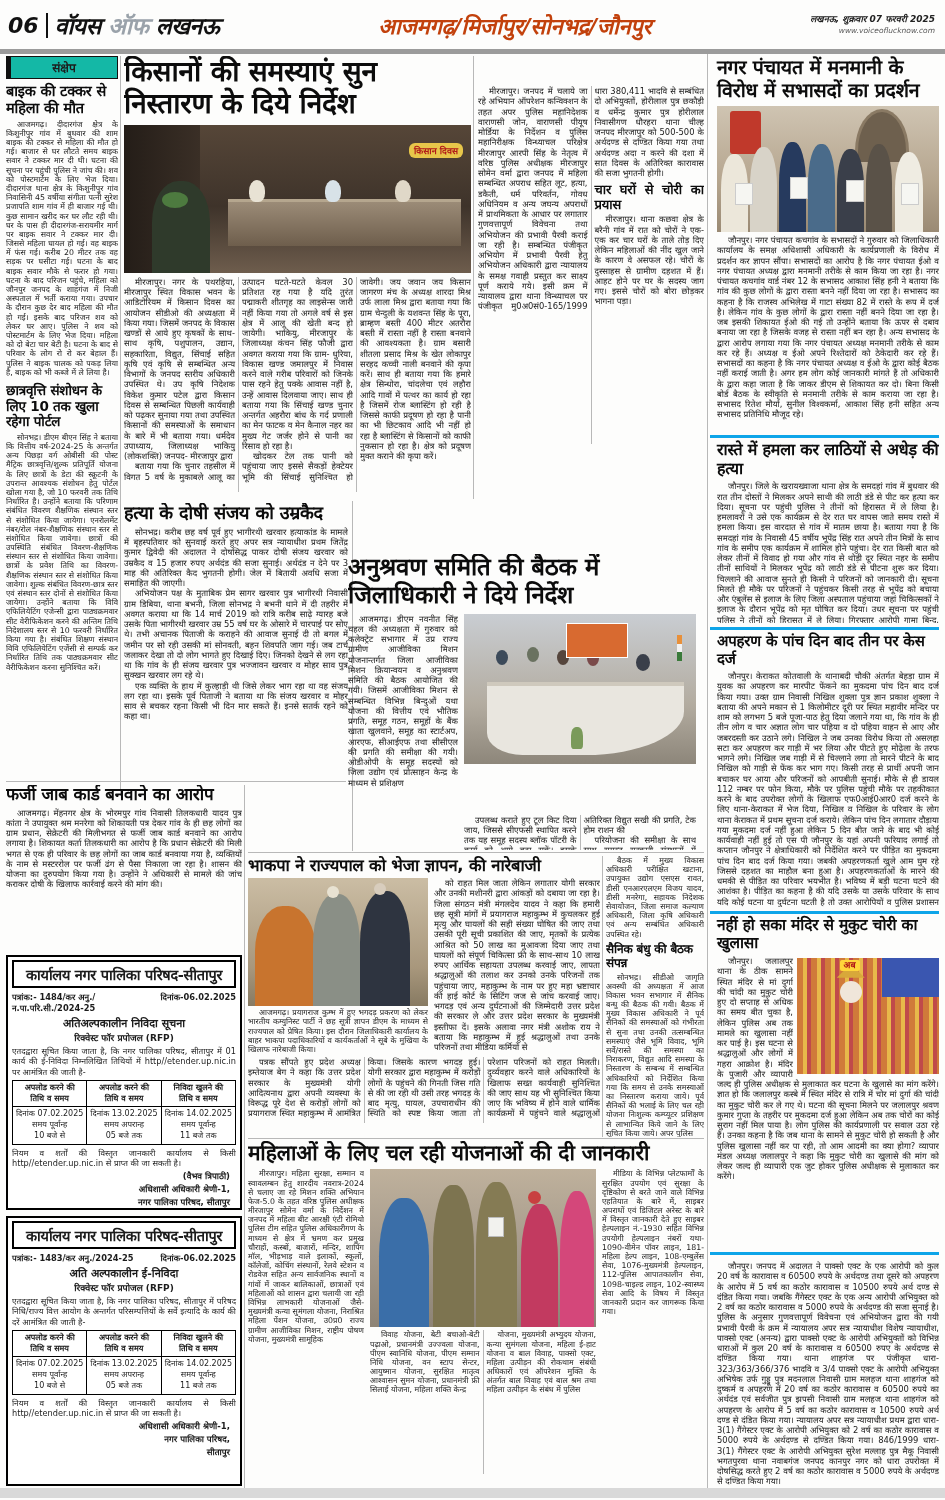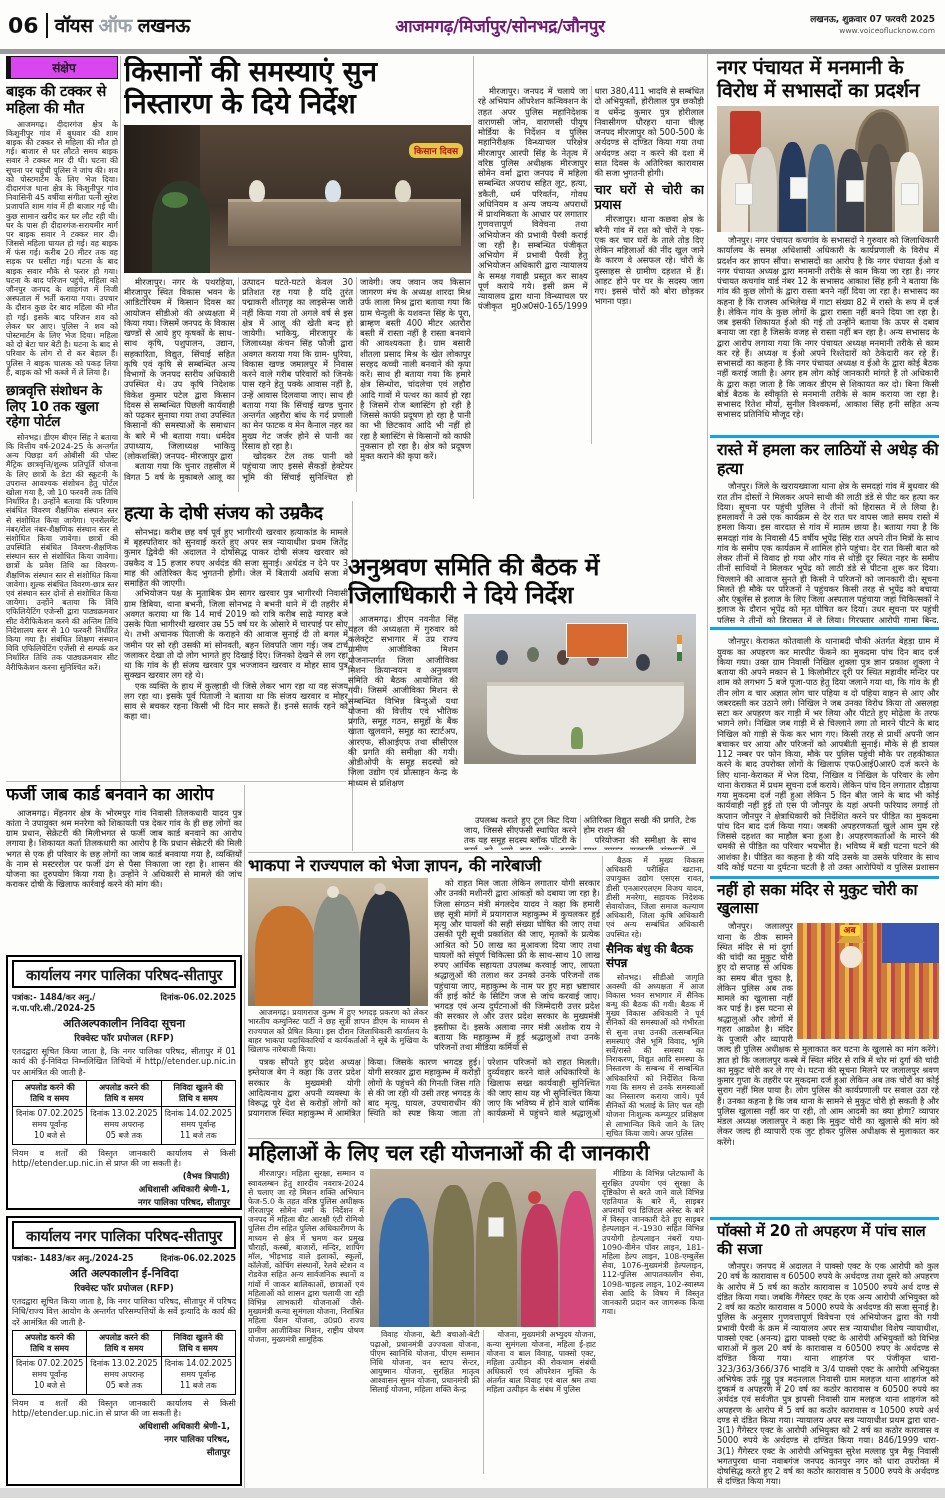--- a/index.html
+++ b/index.html
@@ -1,42 +1,42 @@
 <!DOCTYPE html>
 <html lang="hi"><head>
 <meta charset="utf-8">
 <style>
   html,body{margin:0;padding:0;background:#fff;}
   body{font-family:"DejaVu Sans","Liberation Sans",sans-serif;color:#1c1c1c;}
   .page{position:relative;width:945px;height:1500px;background:#fdfdfc;overflow:hidden;}
   
-  .hdr{display:flex;align-items:center;justify-content:space-between;height:48px;padding:2px 10px 0 8px;box-sizing:border-box;}
+  .hdr{display:flex;align-items:center;justify-content:space-between;height:48px;padding:2px 10px 0 8px;box-sizing:border-box;font-style:italic;}
   .hdr-left{display:flex;align-items:center;gap:7px;}
   .pageno{font-size:22px;font-weight:bold;border-right:2.5px solid #111;padding-right:7px;color:#111;}
-  .masthead{font-size:19px;font-weight:bold;color:#111;letter-spacing:-0.5px;}
+  .masthead{font-size:23px;font-weight:bold;color:#111;letter-spacing:-0.5px;}
   .masthead .mid{color:#9aa2aa;}
-  .region{font-size:17px;font-weight:bold;color:#701a75;letter-spacing:-0.3px;}
+  .region{font-size:22px;font-weight:bold;color:#c2410c;letter-spacing:-0.3px;}
   .dateblock{text-align:right;line-height:1.3;}
   .dateline{font-size:9px;font-weight:bold;color:#222;}
   .website{font-size:7.5px;color:#555;}
   .hdr-rule{height:5px;background:#9b9b9b;margin:1px 0 0 0;}
   
   .content{position:relative;width:945px;height:1444px;}
   .abs{position:absolute;box-sizing:border-box;}
   .headline{font-weight:bold;color:#0c0c0c;line-height:1.16;letter-spacing:-0.2px;}
   .body{font-size:8.4px;line-height:1.22;text-align:justify;color:#1b1b1b;overflow:hidden;}
   .body p{margin:0;text-indent:11px;}
   .small{font-size:7.8px;line-height:1.18;}
   .cols2{column-count:2;column-gap:7px;column-rule:1px solid #b8b8b8;}
   .cols3{column-count:3;column-gap:7px;column-rule:1px solid #b8b8b8;}
   .vline{position:absolute;width:1px;background:#b8b8b8;}
   .hline{position:absolute;height:1px;background:#b8b8b8;}
   .photo{position:relative;overflow:hidden;background:#8a8378;}
   
-  .sank{border:1.5px solid #111;border-left:5px solid #111;font-weight:bold;font-size:12px;text-align:center;padding:2px 6px;margin-bottom:4px;background:#d946ef;}
+  .sank{border:1.5px solid #111;border-left:5px solid #111;font-weight:bold;font-size:12px;text-align:center;padding:2px 6px;margin-bottom:4px;background:#14b8a6;}
   
   .notice{border:2px solid #000;padding:3px 4px;background:#fff;box-sizing:border-box;}
   .n-org{border:2px solid #000;font-weight:bold;font-size:14.5px;text-align:center;padding:2px 0;letter-spacing:-0.3px;}
   .n-ref{display:flex;justify-content:space-between;font-size:8.3px;font-weight:bold;margin-top:3px;}
   .n-title{text-align:center;font-weight:bold;font-size:11px;margin-top:2px;}
   .n-sub{text-align:center;font-weight:bold;font-size:9px;margin-top:1px;}
   .n-intro{font-size:8.2px;line-height:1.25;text-align:justify;margin-top:2px;}
   table.n-tab{width:100%;border-collapse:collapse;margin-top:3px;}
   .n-tab th,.n-tab td{border:1px solid #000;font-size:8px;text-align:center;padding:2px 1px;white-space:pre-line;line-height:1.35;}
   .n-note{font-size:8.2px;line-height:1.25;text-align:justify;margin-top:3px;}
@@ -326,20 +326,21 @@
       </div>
 
       <div class="rart">
         <div class="headline" style="font-size:16px;">रास्ते में हमला कर लाठियों से अधेड़ की हत्या</div>
         <div class="body" style="height:142px;margin-top:3px;">
           <p>जौनपुर। जिले के खरायख्वाजा थाना क्षेत्र के समदहां गांव में बुधवार की रात तीन दोस्तों ने मिलकर अपने साथी की लाठी डंडे से पीट कर हत्या कर दिया। सूचना पर पहुंची पुलिस ने तीनों को हिरासत में ले लिया है। हमलावरों ने उसे एक कार्यक्रम से देर रात घर वापस जाते समय रास्ते में हमला किया। इस वारदात से गांव में मातम छाया है। बताया गया है कि समदहां गांव के निवासी 45 वर्षीय भूपेंद्र सिंह रात अपने तीन मित्रों के साथ गांव के समीप एक कार्यक्रम में शामिल होने पहुंचा। देर रात किसी बात को लेकर तीनों में विवाद हो गया और गांव से थोड़ी दूर स्थित नहर के समीप तीनों साथियों ने मिलकर भूपेंद्र को लाठी डंडे से पीटना शुरू कर दिया। चिल्लाने की आवाज सुनते ही किसी ने परिजनों को जानकारी दी। सूचना मिलते ही मौके पर परिजनों ने पहुंचकर किसी तरह से भूपेंद्र को बचाया और एंबुलेंस से इलाज के लिए जिला अस्पताल पहुंचाया जहां चिकित्सकों ने इलाज के दौरान भूपेंद्र को मृत घोषित कर दिया। उधर सूचना पर पहुंची पुलिस ने तीनों को हिरासत में ले लिया। गिरफ्तार आरोपी गामा बिन्द, अमित बिन्द एवं एक अन्य है।</p>
         </div>
       </div>
 
       <div class="rart">
+        <div class="headline" style="font-size:15px;">अपहरण के पांच दिन बाद तीन पर केस दर्ज</div>
         <div class="body" style="height:236px;margin-top:3px;">
           <p>जौनपुर। केराकत कोतवाली के थानाबदी चौकी अंतर्गत बेहड़ा ग्राम में युवक का अपहरण कर मारपीट फेंकने का मुकदमा पांच दिन बाद दर्ज किया गया। उक्त ग्राम निवासी निखिल शुक्ला पुत्र ज्ञान प्रकाश शुक्ला ने बताया की अपने मकान से 1 किलोमीटर दूरी पर स्थित महावीर मन्दिर पर शाम को लगभग 5 बजे पूजा-पाठ हेतु दिया जलाने गया था, कि गांव के ही तीन लोग व चार अज्ञात लोग चार पहिया व दो पहिया वाहन से आए और जबरदस्ती कर उठाने लगे। निखिल ने जब उनका विरोध किया तो असलहा सटा कर अपहरण कर गाड़ी में भर लिया और पीटते हुए मोढ़ेला के तरफ भागने लगे। निखिल जब गाड़ी में से चिल्लाने लगा तो मारने पीटने के बाद निखिल को गाड़ी से फेंक कर भाग गए। किसी तरह से प्रार्थी अपनी जान बचाकर घर आया और परिजनों को आपबीती सुनाई। मौके से ही डायल 112 नम्बर पर फोन किया, मौके पर पुलिस पहुंची मौके पर तहकीकात करने के बाद उपरोक्त लोगों के खिलाफ एफ0आई0आर0 दर्ज करने के लिए थाना-केराकत में भेज दिया, निखिल व निखिल के परिवार के लोग थाना केराकत में प्रथम सूचना दर्ज कराये। लेकिन पांच दिन लगातार दौड़ाया गया मुकदमा दर्ज नहीं हुआ लेकिन 5 दिन बीत जाने के बाद भी कोई कार्यवाही नहीं हुई तो एस पी जौनपुर के यहां अपनी फरियाद लगाई तो कप्तान जौनपुर ने क्षेत्राधिकारी को निर्देशित करने पर पीड़ित का मुकदमा पांच दिन बाद दर्ज किया गया। जबकी अपहरणकर्ता खुले आम घुम रहे जिससे दहशत का माहौल बना हुआ है। अपहरणकर्ताओं के मारने की धमकी से पीड़ित का परिवार भयभीत है। भविष्य में बड़ी घटना घटने की आशंका है। पीड़ित का कहना है की यदि उसके या उसके परिवार के साथ यदि कोई घटना या दुर्घटना घटती है तो उक्त आरोपियों व पुलिस प्रशासन की होगी।</p>
         </div>
       </div>
 
       <div class="rart">
         <div class="headline" style="font-size:15.5px;">नहीं हो सका मंदिर से मुकुट चोरी का खुलासा</div>
         <div class="body" style="height:292px;margin-top:3px;">
           <div class="photo" style="float:right;width:142px;height:116px;margin:2px 0 2px 4px;display:flex;">
             <div style="flex:1;position:relative;background:repeating-linear-gradient(90deg,#d07a3a 0 6px,#e8b84a 6px 10px,#c04a4a 10px 14px);">
@@ -347,21 +348,20 @@
               <div style="position:absolute;left:30%;top:20%;width:22px;height:22px;border-radius:50%;background:#f0e6da;"></div>
               <div style="position:absolute;left:28%;top:5%;width:28px;height:14px;background:#d8a83a;clip-path:polygon(0 100%,50% 0,100% 100%);"></div>
               <div class="lbl" style="left:30%;top:2px;">अब</div>
             </div>
           </div>
           <p>जौनपुर। जलालपुर थाना के ठीक सामने स्थित मंदिर से मां दुर्गा की चांदी का मुकुट चोरी हुए दो सप्ताह से अधिक का समय बीत चुका है, लेकिन पुलिस अब तक मामले का खुलासा नहीं कर पाई है। इस घटना से श्रद्धालुओं और लोगों में गहरा आक्रोश है। मंदिर के पुजारी और व्यापारी जल्द ही पुलिस अधीक्षक से मुलाकात कर घटना के खुलासे का मांग करेंगे। ज्ञात हो कि जलालपुर कस्बे में स्थित मंदिर से रात्रि में चोर मां दुर्गा की चांदी का मुकुट चोरी कर ले गए थे। घटना की सूचना मिलने पर जलालपुर श्रवण कुमार गुप्ता के तहरीर पर मुकदमा दर्ज हुआ लेकिन अब तक चोरों का कोई सुराग नहीं मिल पाया है। लोग पुलिस की कार्यप्रणाली पर सवाल उठा रहे हैं। उनका कहना है कि जब थाना के सामने से मुकुट चोरी हो सकती है और पुलिस खुलासा नहीं कर पा रही, तो आम आदमी का क्या होगा? व्यापार मंडल अध्यक्ष जलालपुर ने कहा कि मुकुट चोरी का खुलासे की मांग को लेकर जल्द ही व्यापारी एक जुट होकर पुलिस अधीक्षक से मुलाकात कर करेंगे।</p>
         </div>
       </div>
 
       <div class="rart">
-        <div class="headline" style="font-size:15px;">पॉक्सो में 20 तो अपहरण में पांच साल की सजा</div>
         <div class="body" style="height:246px;margin-top:3px;">
           <p>जौनपुर। जनपद में अदालत ने पाक्सो एक्ट के एक आरोपी को कुल 20 वर्ष के कारावास व 60500 रुपये के अर्थदण्ड तथा दूसरे को अपहरण के आरोप में 5 वर्ष का कठोर कारावास व 10500 रुपये अर्थ दण्ड से दंडित किया गया। जबकि गैंगेस्टर एक्ट के एक अन्य आरोपी अभियुक्त को 2 वर्ष का कठोर कारावास व 5000 रुपये के अर्थदण्ड की सजा सुनाई है। पुलिस के अनुसार गुणवत्तापूर्ण विवेचना एवं अभियोजन द्वारा की गयी प्रभावी पैरवी के क्रम में न्यायालय अपर सत्र न्यायाधीश विशेष न्यायाधीश, पाक्सो एक्ट (अनन्य) द्वारा पाक्सो एक्ट के आरोपी अभियुक्तों को विभिन्न धाराओं में कुल 20 वर्ष के कारावास व 60500 रुपए के अर्थदण्ड से दण्डित किया गया। थाना शाहगंज पर पंजीकृत धारा- 323/363/366/376 भादवि व 3/4 पाक्सो एक्ट के आरोपी अभियुक्त अभिषेक उर्फ गुड्डू पुत्र मदनलाल निवासी ग्राम मलहज थाना शाहगंज को दुष्कर्म व अपहरण में 20 वर्ष का कठोर कारावास व 60500 रुपये का अर्थदंड एवं सर्वजीत पुत्र झपसी निवासी ग्राम मलहज थाना शाहगंज को अपहरण के आरोप में 5 वर्ष का कठोर कारावास व 10500 रुपये अर्थ दण्ड से दंडित किया गया। न्यायालय अपर सत्र न्यायाधीश प्रथम द्वारा धारा- 3(1) गैंगेस्टर एक्ट के आरोपी अभियुक्त को 2 वर्ष का कठोर कारावास व 5000 रुपये के अर्थदण्ड से दण्डित किया गया। 846/1999 धारा- 3(1) गैंगेस्टर एक्ट के आरोपी अभियुक्त सुरेश मल्लाह पुत्र मैकू निवासी भगतपुरवा थाना नवाबगंज जनपद कानपुर नगर को धारा उपरोक्त में दोषसिद्ध करते हुए 2 वर्ष का कठोर कारावास व 5000 रुपये के अर्थदण्ड से दण्डित किया गया।</p>
         </div>
       </div>
     </div>
 
     <div class="bottom-strip" style="top:1434px;"></div>
   </div>
 </div>
 

